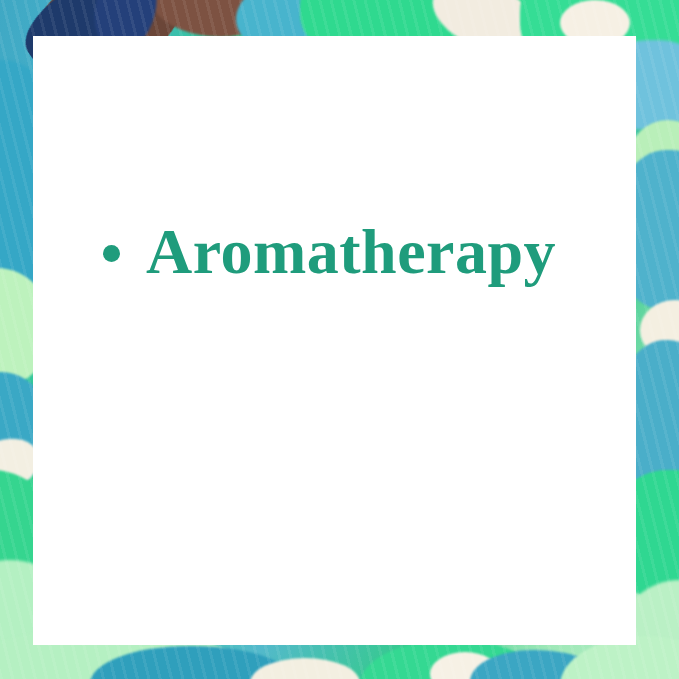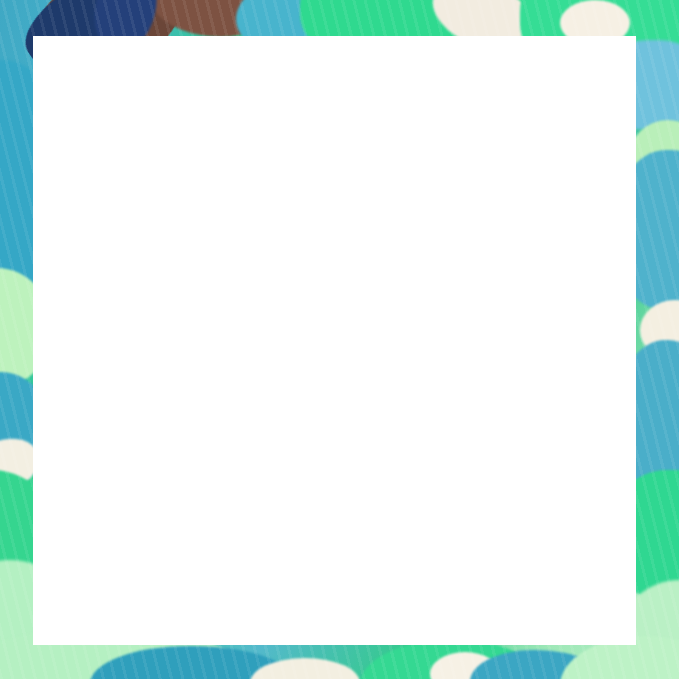--- a/index.html
+++ b/index.html
@@ -327,17 +327,21 @@
     <div class="blob b-bot-mint2"></div>
 
     <div class="bg-layer streaks"></div>
   </div>
 
   <div class="card">
     <ul class="bullet-list">
 
 
 
+      <li class="bullet-item">
+        <span class="bullet-dot"></span>
+        <span class="bullet-text">Aromatherapy</span>
+      </li>
 
     </ul>
   </div>
 
 </div>
 
 </body></html>

